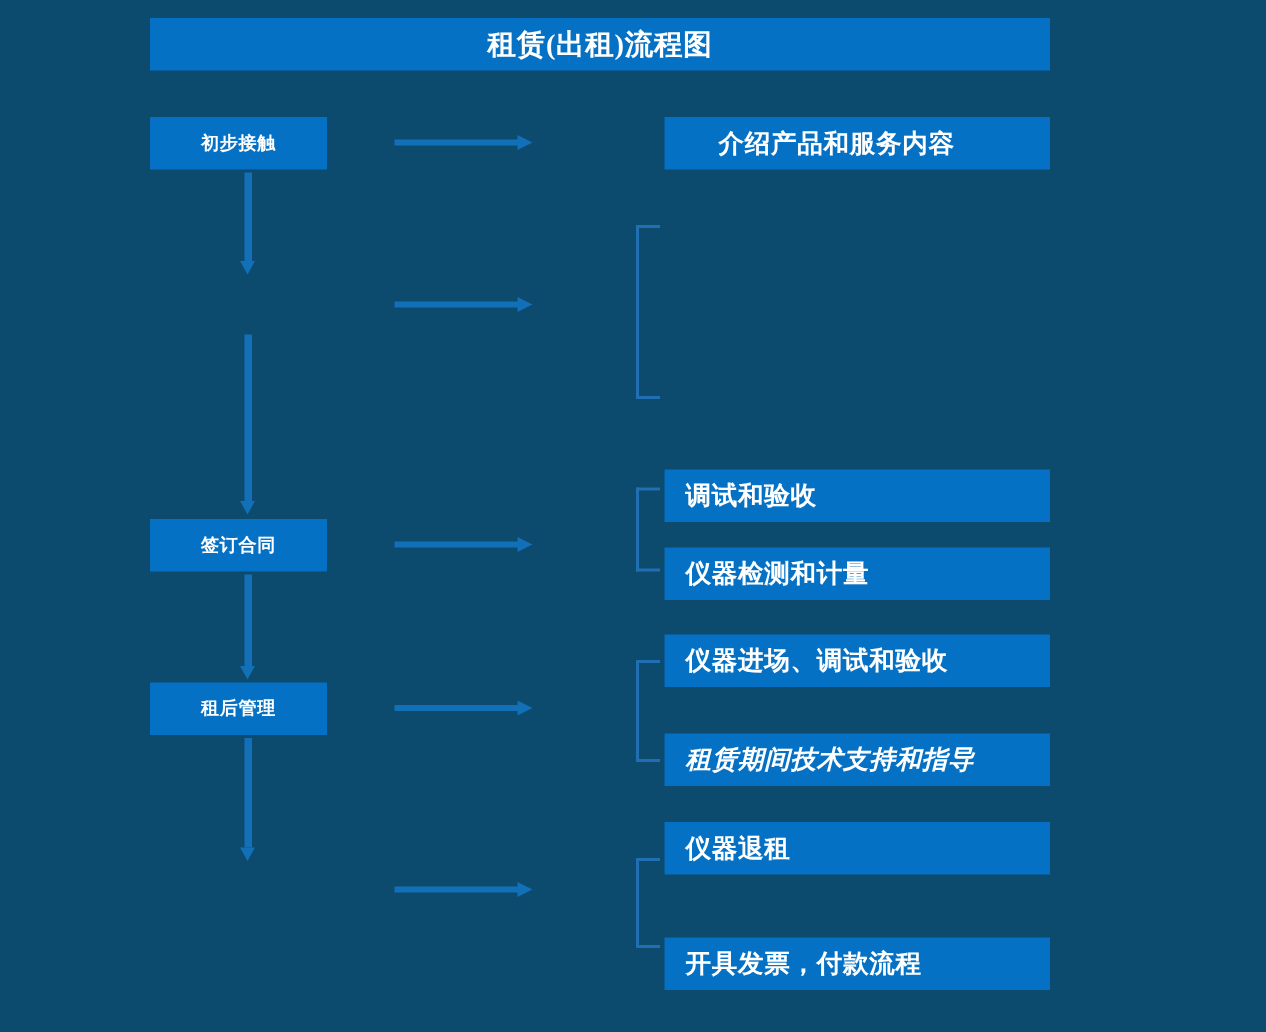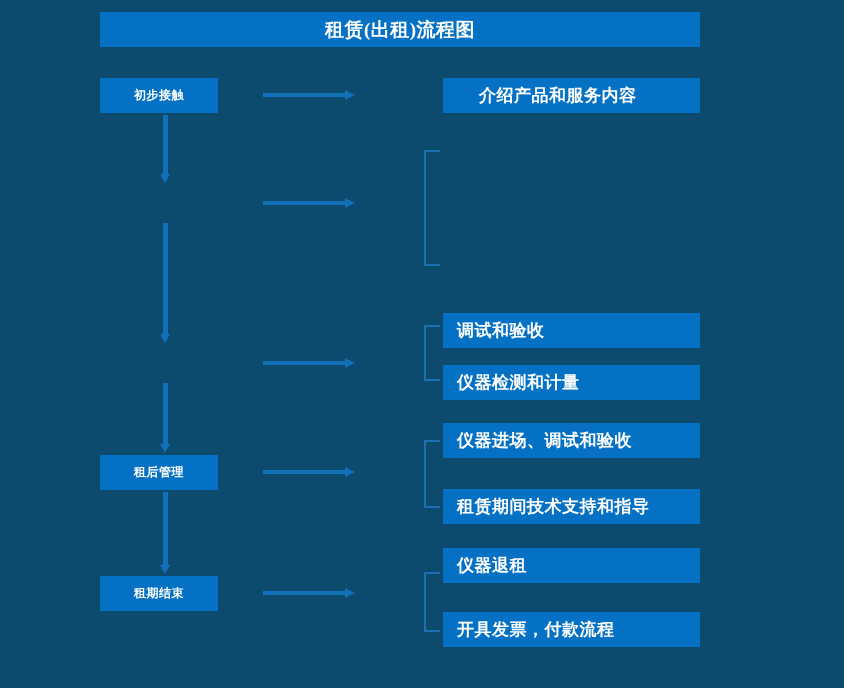--- a/index.html
+++ b/index.html
@@ -112,24 +112,24 @@
 </head>
 <body>
 
 <div id="canvas">
 
   <div class="box title-bar">租赁(出租)流程图</div>
 
   <div class="box stage-box" style="top:78px;">初步接触</div>
 
 
+  <div class="box stage-box" style="top:346px;">签订合同</div>
 
   <div class="box stage-box" style="top:455px;">租后管理</div>
 
-  <div class="box stage-box" style="top:576px;">租期结束</div>
 
   <div class="v-arrow" style="top:115px; height:68px;">
     <div class="shaft" style="height:59px;"></div>
     <div class="head" style="top:59px;"></div>
   </div>
 
   <div class="v-arrow" style="top:223px; height:120px;">
     <div class="shaft" style="height:111px;"></div>
     <div class="head" style="top:111px;"></div>
   </div>
@@ -181,19 +181,19 @@
 
 
 
 
   <div class="box detail-box" style="top:313px;">调试和验收</div>
 
   <div class="box detail-box" style="top:365px;">仪器检测和计量</div>
 
   <div class="box detail-box" style="top:423px;">仪器进场、调试和验收</div>
 
-  <div class="box detail-box" style="top:489px;">租赁期间技术支持和指导</div>
+  <div class="box detail-box" style="top:489px;font-style:italic;">租赁期间技术支持和指导</div>
 
   <div class="box detail-box" style="top:548px;">仪器退租</div>
 
-  <div class="box detail-box" style="top:612px;">开具发票，付款流程</div>
+  <div class="box detail-box" style="top:625px;">开具发票，付款流程</div>
 
 </div>
 
 </body></html>

